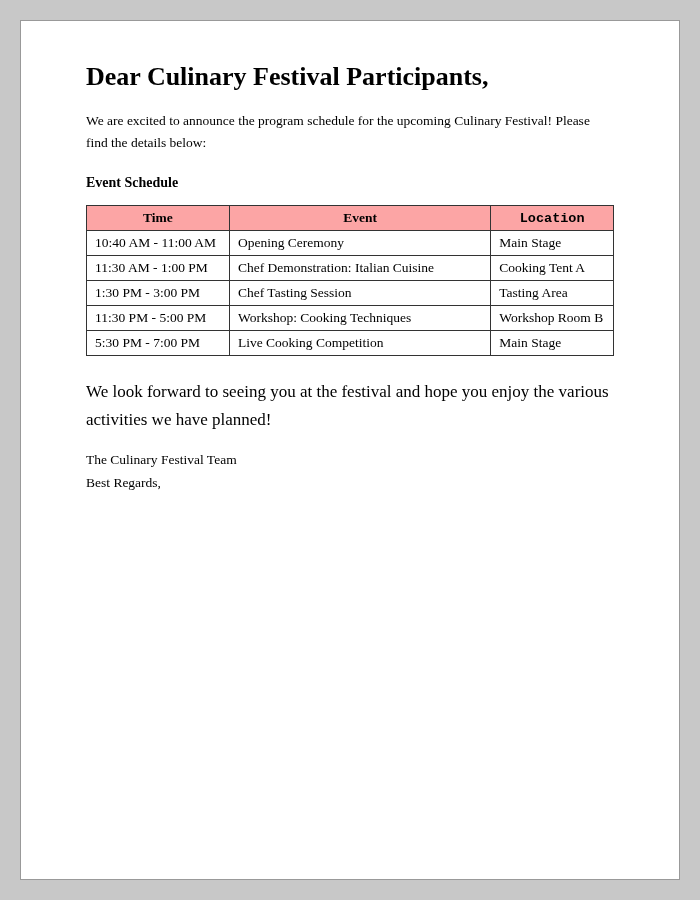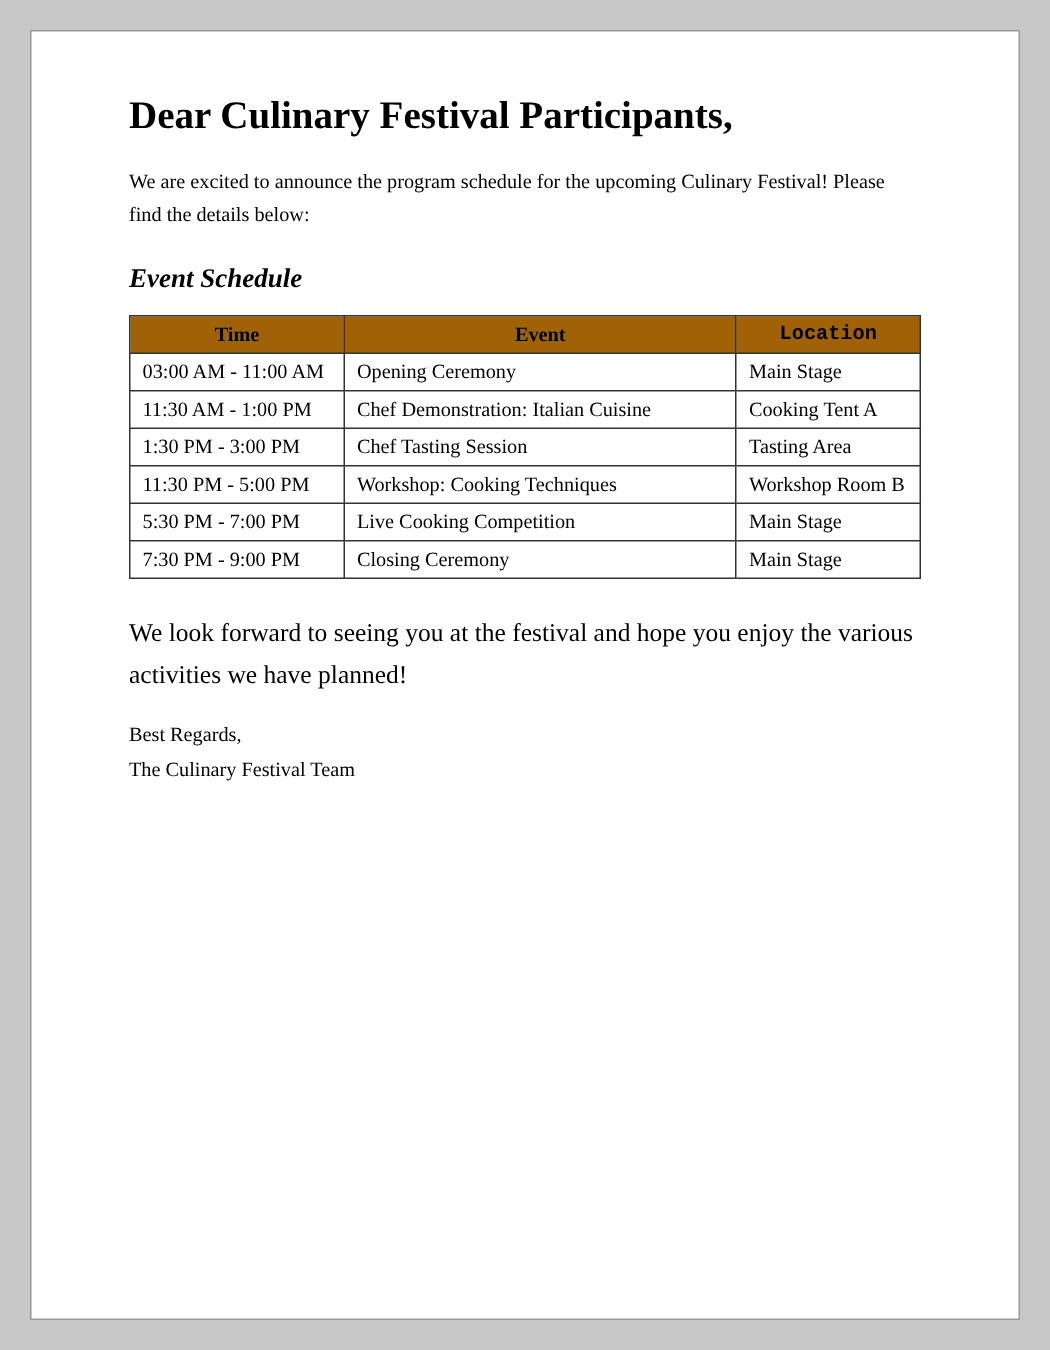--- a/index.html
+++ b/index.html
@@ -33,43 +33,42 @@
       line-height: 1.2;
     }
 
     .intro-text {
       font-size: 13.5px;
       line-height: 1.6;
       margin-bottom: 22px;
     }
 
     .section-title {
-      font-size: 18px;
+      font-size: 14px;
       font-weight: bold;
       margin-bottom: 14px;
-      font-style: italic;
     }
 
     .schedule-table {
       border-collapse: collapse;
       width: 100%;
       margin-bottom: 22px;
       font-size: 13.5px;
     }
 
     .schedule-table th,
     .schedule-table td {
       border: 1px solid #333;
       padding: 4px 8px;
     }
 
     .schedule-table thead th {
       font-weight: bold;
       text-align: center;
-      background: #a16207;
+      background: #fca5a5;
     }
 
     .schedule-table tbody td {
       text-align: left;
     }
 
     .col-time { width: 160px; }
     .col-event { width: 290px; }
     .col-location { width: 130px; font-family: Liberation Mono, monospace; }
 
@@ -98,21 +97,21 @@
   <table class="schedule-table">
     <thead>
       <tr>
         <th class="col-time">Time</th>
         <th class="col-event">Event</th>
         <th class="col-location">Location</th>
       </tr>
     </thead>
     <tbody id="table-body">
     <tr>
-          <td>03:00 AM - 11:00 AM</td>
+          <td>10:40 AM - 11:00 AM</td>
           <td>Opening Ceremony</td>
           <td>Main Stage</td>
         </tr>
         <tr>
           <td>11:30 AM - 1:00 PM</td>
           <td>Chef Demonstration: Italian Cuisine</td>
           <td>Cooking Tent A</td>
         </tr>
         <tr>
           <td>1:30 PM - 3:00 PM</td>
@@ -122,28 +121,23 @@
         <tr>
           <td>11:30 PM - 5:00 PM</td>
           <td>Workshop: Cooking Techniques</td>
           <td>Workshop Room B</td>
         </tr>
         <tr>
           <td>5:30 PM - 7:00 PM</td>
           <td>Live Cooking Competition</td>
           <td>Main Stage</td>
         </tr>
-        <tr>
-          <td>7:30 PM - 9:00 PM</td>
-          <td>Closing Ceremony</td>
-          <td>Main Stage</td>
-        </tr>
       </tbody>
   </table>
 
   <p class="closing-text">We look forward to seeing you at the festival and hope you enjoy the various activities we have planned!</p>
 
   <div class="signature">
+    <p>The Culinary Festival Team</p>
     <p>Best Regards,</p>
-    <p>The Culinary Festival Team</p>
   </div>
 
 </div>
 
 </body></html>

